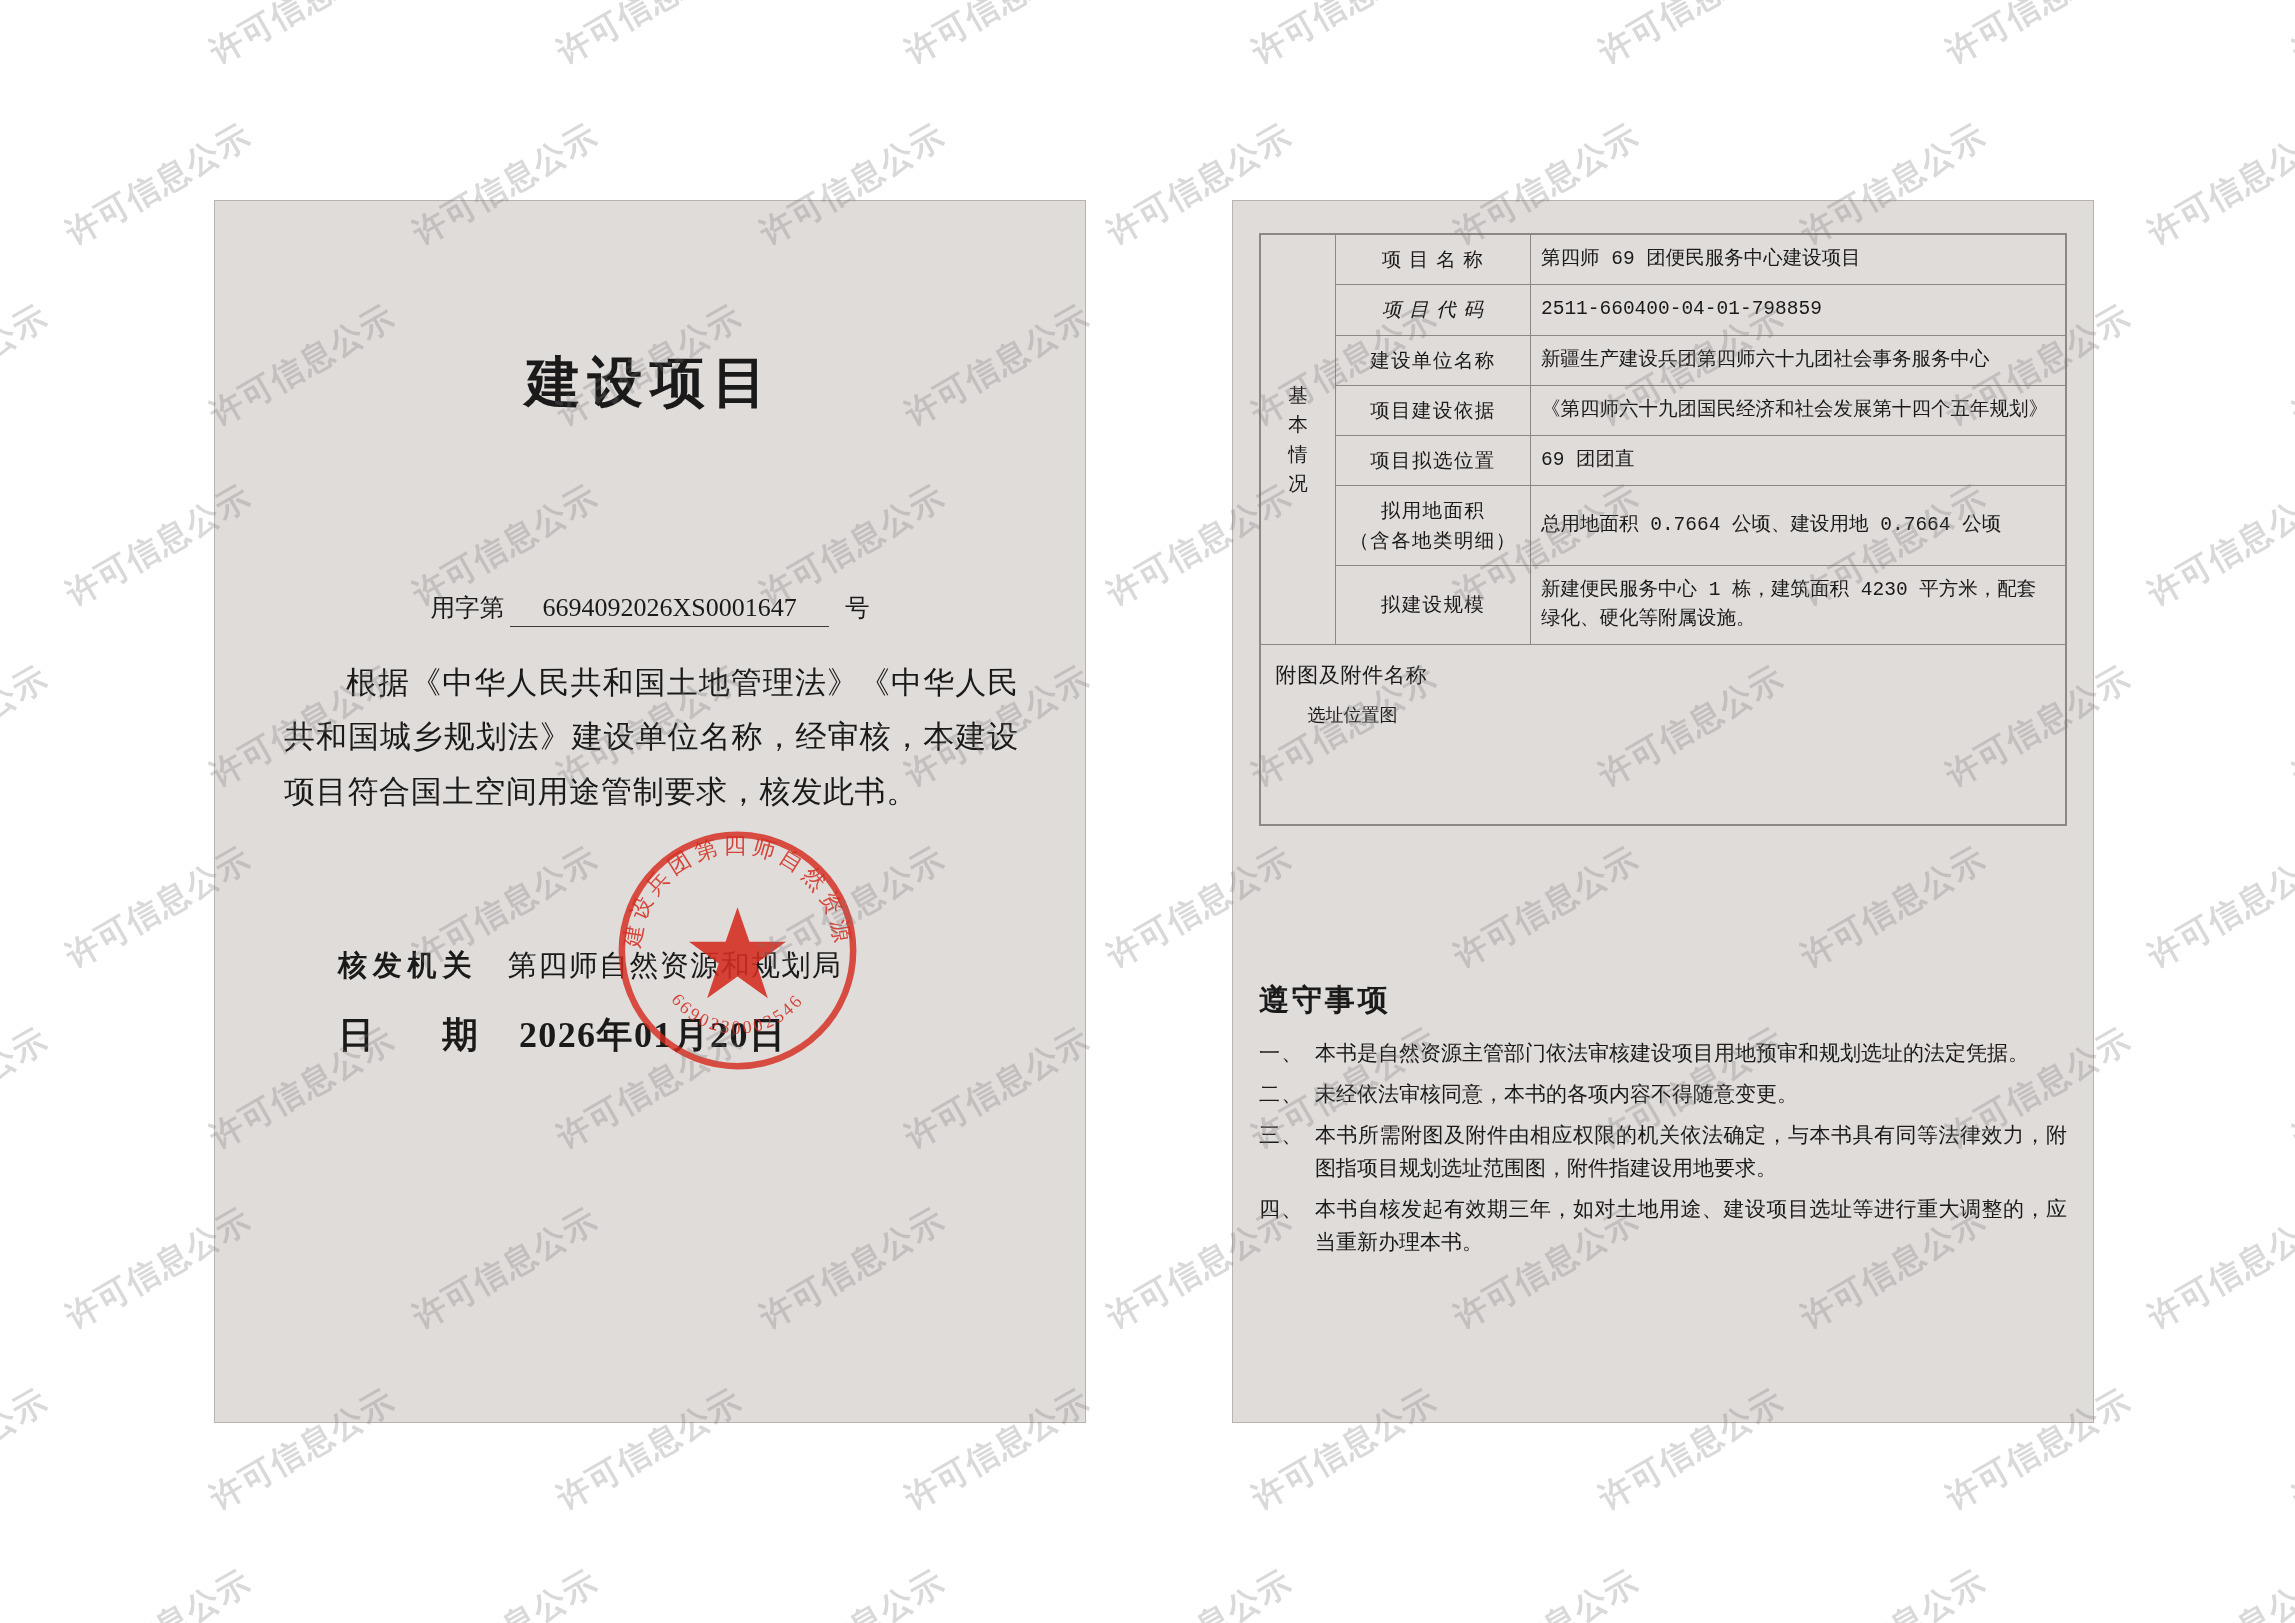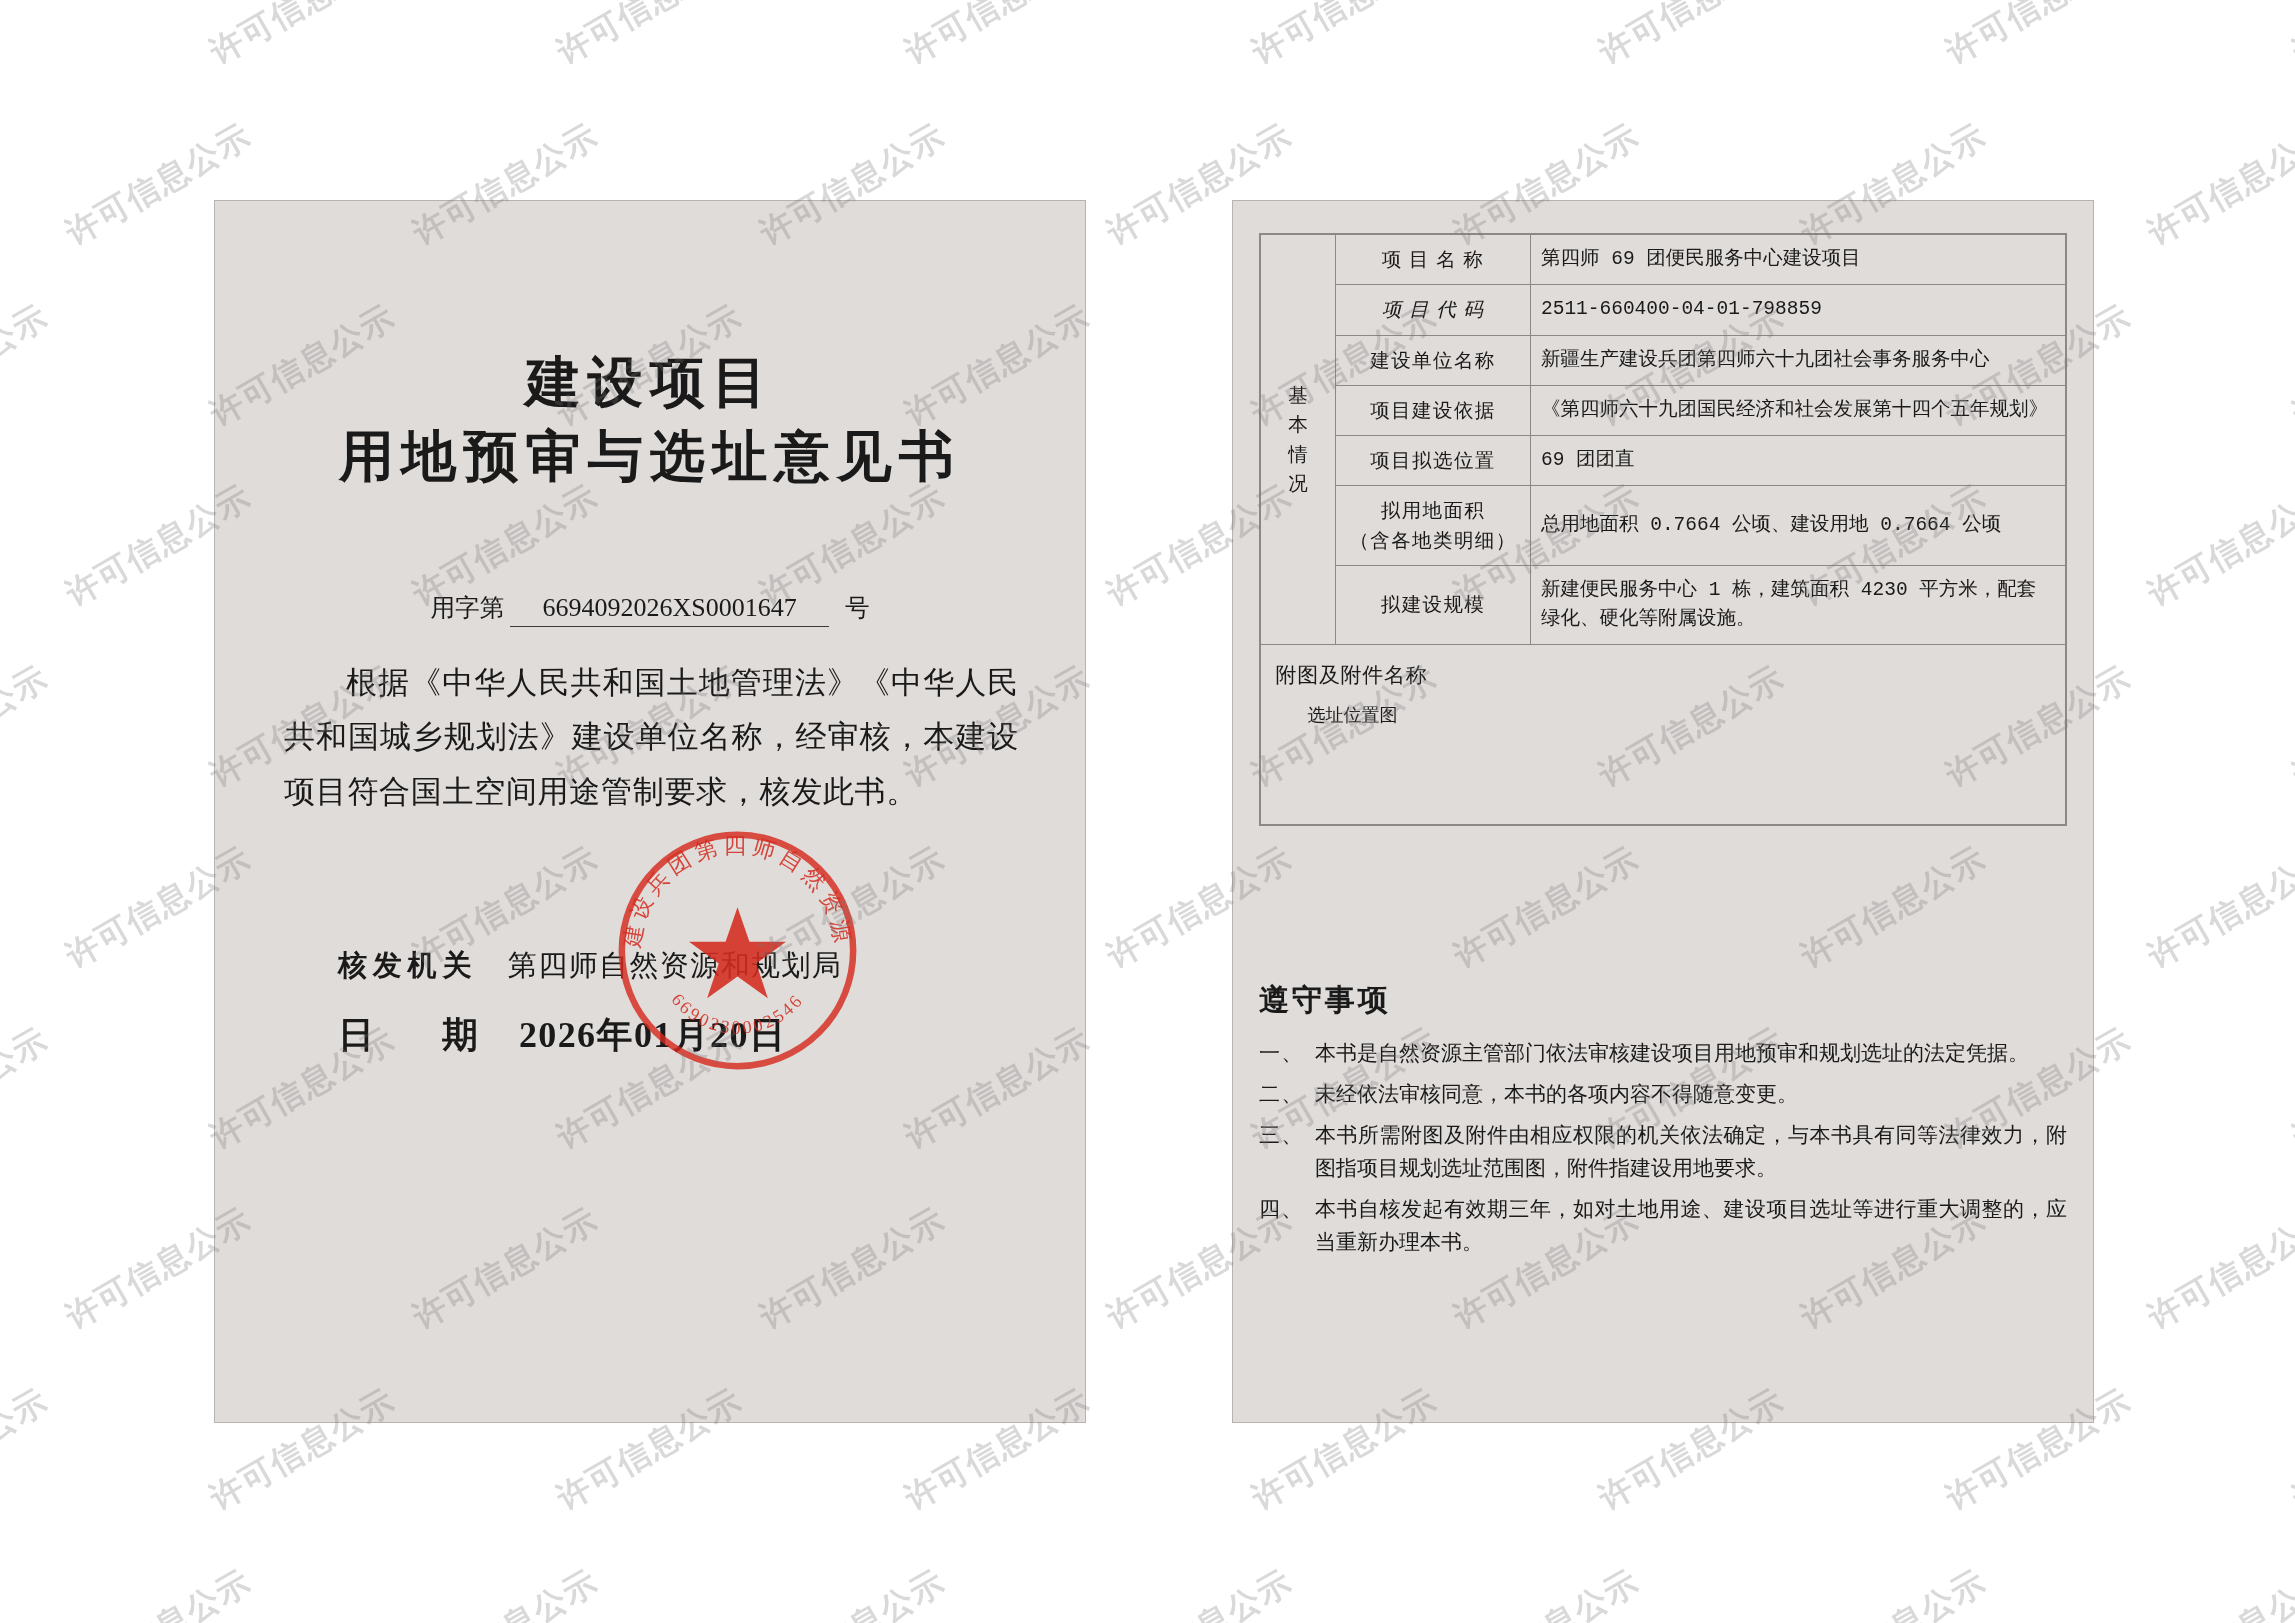--- a/index.html
+++ b/index.html
@@ -241,21 +241,20 @@
 </head>
 <body>
 
 <div id="doc-root">
 
   <div class="panel" id="left-panel">
 
 
     <div class="cert-title">
       <span>建设项目</span>
-      <span class="line2">用地预审与选址意见书</span>
     </div>
 
     <div class="cert-number-row">
       <span class="cert-number-label">用字第</span>
       <span class="cert-number-value">6694092026XS0001647</span>
       <span class="cert-number-suffix">号</span>
     </div>
 
     <div class="cert-body">根据《中华人民共和国土地管理法》《中华人民共和国城乡规划法》建设单位名称，经审核，本建设项目符合国土空间用途管制要求，核发此书。</div>
 

